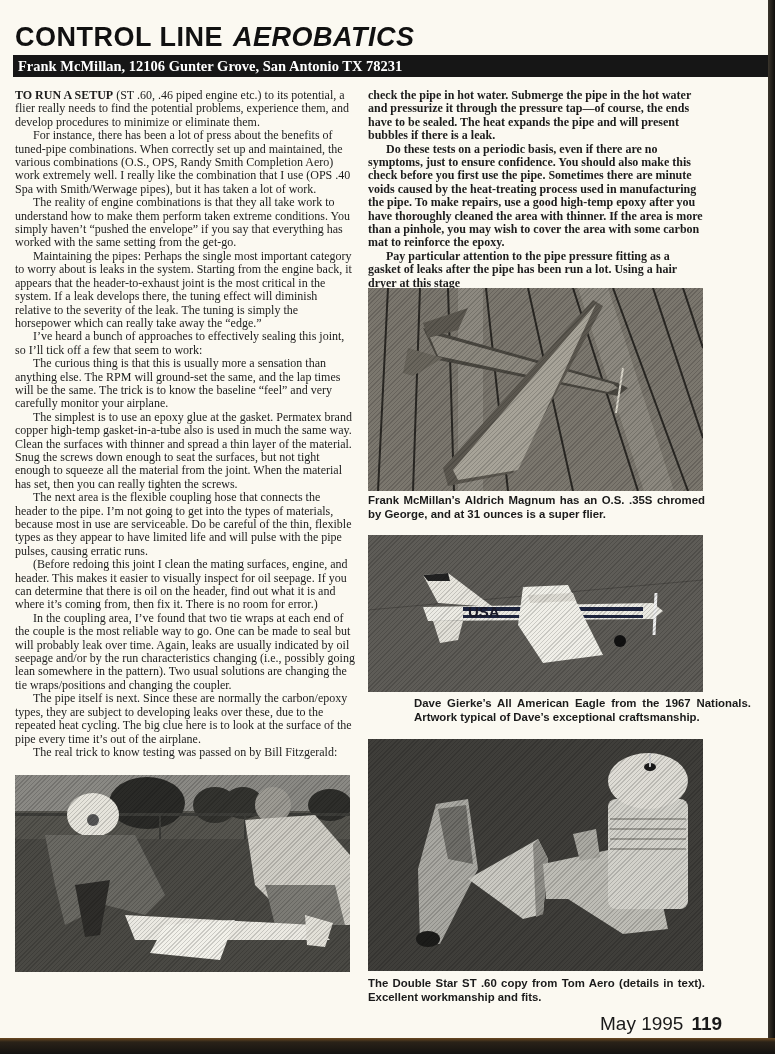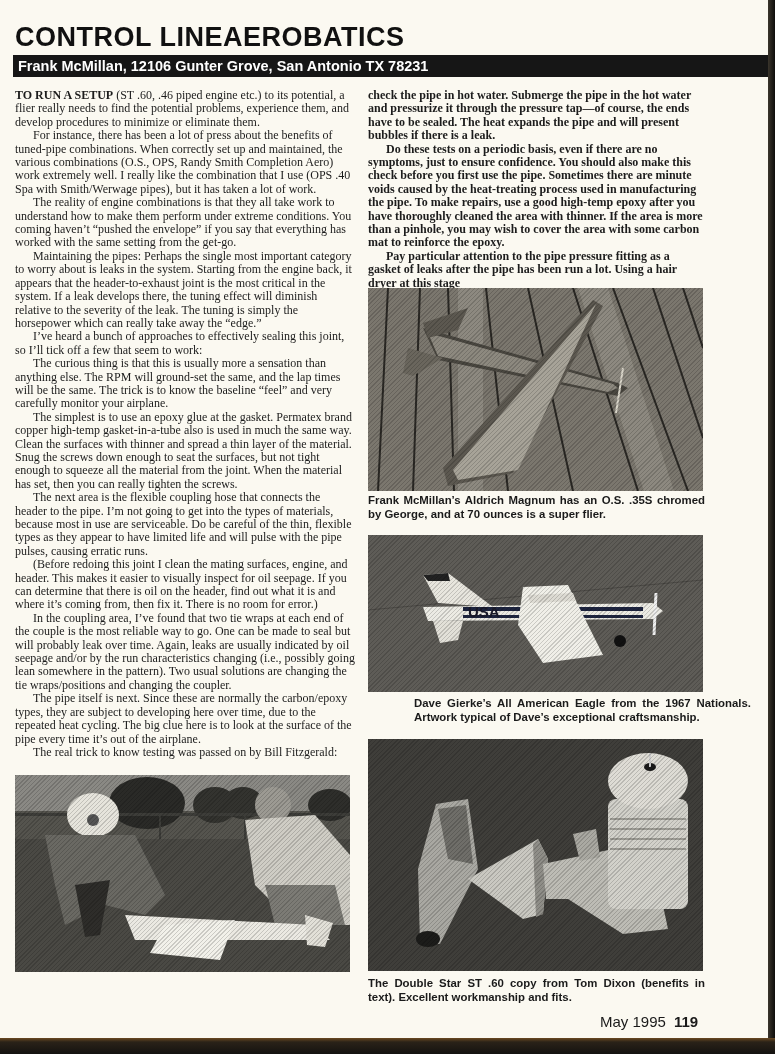--- a/index.html
+++ b/index.html
@@ -22,25 +22,25 @@
     .bottom-edge {
       position: absolute; left: 0; top: 1038px; width: 775px; height: 16px;
       background: linear-gradient(180deg, #6b4a22 0, #2a2218 4px, #141210 100%);
     }
     .headline {
       position: absolute; left: 15px; top: 22px;
       font-family: "Liberation Sans", sans-serif; font-weight: bold;
       font-size: 27px; letter-spacing: 0.5px; color: #111;
       white-space: nowrap; line-height: 30px;
     }
-    .headline .ital { }
+    .headline .ital { font-style: italic; margin-left: 10px; }
     .byline {
       position: absolute; left: 13px; top: 55px; width: 757px; height: 22px;
       background: #161616; color: #fff;
-      font-family: Liberation Sans, sans-serif; font-weight: bold;
+      font-family: Liberation Serif, serif; font-weight: bold;
       font-size: 14.5px; line-height: 22px; padding-left: 5px;
       white-space: nowrap; overflow: hidden; box-sizing: border-box;
     }
     .col {
       position: absolute;
       font-size: 12px; line-height: 13.4px; color: #1c1c1c;
     }
     .col p { margin: 0; text-indent: 18px; }
     .col p.lead { text-indent: 0; }
     .col p .runin { font-weight: bold; }
@@ -57,48 +57,48 @@
       pointer-events: none;
     }
     .caption {
       position: absolute;
       font-family: "Liberation Sans", sans-serif; font-weight: bold;
       font-size: 11.4px; line-height: 13.6px; color: #1a1a1a;
       text-align: justify; text-align-last: left;
     }
     .footer {
       position: absolute; left: 600px; top: 1013px;
-      font-family: "Liberation Sans", sans-serif; font-size: 15px; color: #1a1a1a;
+      font-family: "Liberation Sans", sans-serif; font-size: 19px; color: #1a1a1a;
       white-space: nowrap;
     }
     .footer .num { font-weight: bold; margin-left: 8px; }
   </style>
 </head>
 <body>
 
 <div class="page">
 
   <div class="headline">
     <span>CONTROL LINE</span><span class="ital">AEROBATICS</span>
   </div>
 
   <div class="byline">Frank McMillan, 12106 Gunter Grove, San Antonio TX  78231</div>
 
   <div class="col col-left">
     <p class="lead"><span class="runin">TO RUN A SETUP</span><span> (ST .60, .46 piped engine etc.) to its potential, a flier really needs to find the potential problems, experience them, and develop procedures to minimize or eliminate them.</span></p>
     <p>For instance, there has been a lot of press about the benefits of tuned-pipe combinations. When correctly set up and maintained, the various combinations (O.S., OPS, Randy Smith Completion Aero) work extremely well. I really like the combination that I use (OPS .40 Spa with Smith/Werwage pipes), but it has taken a lot of work.</p>
-    <p>The reality of engine combinations is that they all take work to understand how to make them perform under extreme conditions. You coming haven’t “pushed the envelope” if you say that everything has worked with the same setting from the get-go.</p>
+    <p>The reality of engine combinations is that they all take work to understand how to make them perform taken extreme conditions. You simply haven’t “pushed the envelope” if you say that everything has worked with the same setting from the get-go.</p>
     <p>Maintaining the pipes: Perhaps the single most important category to worry about is leaks in the system. Starting from the engine back, it appears that the header-to-exhaust joint is the most critical in the system. If a leak develops there, the tuning effect will diminish relative to the severity of the leak. The tuning is simply the horsepower which can really take away the “edge.”</p>
     <p>I’ve heard a bunch of approaches to effectively sealing this joint, so I’ll tick off a few that seem to work:</p>
     <p>The curious thing is that this is usually more a sensation than anything else. The RPM will ground-set the same, and the lap times will be the same. The trick is to know the baseline “feel” and very carefully monitor your airplane.</p>
     <p>The simplest is to use an epoxy glue at the gasket. Permatex brand copper high-temp gasket-in-a-tube also is used in much the same way. Clean the surfaces with thinner and spread a thin layer of the material. Snug the screws down enough to seat the surfaces, but not tight enough to squeeze all the material from the joint. When the material has set, then you can really tighten the screws.</p>
     <p>The next area is the flexible coupling hose that connects the header to the pipe. I’m not going to get into the types of materials, because most in use are serviceable. Do be careful of the thin, flexible types as they appear to have limited life and will pulse with the pipe pulses, causing erratic runs.</p>
     <p>(Before redoing this joint I clean the mating surfaces, engine, and header. This makes it easier to visually inspect for oil seepage. If you can determine that there is oil on the header, find out what it is and where it’s coming from, then fix it. There is no room for error.)</p>
     <p>In the coupling area, I’ve found that two tie wraps at each end of the couple is the most reliable way to go. One can be made to seal but will probably leak over time. Again, leaks are usually indicated by oil seepage and/or by the run characteristics changing (i.e., possibly going lean somewhere in the pattern). Two usual solutions are changing the tie wraps/positions and changing the coupler.</p>
-    <p>The pipe itself is next. Since these are normally the carbon/epoxy types, they are subject to developing here over time, due to the repeated heat cycling. The big clue here is to look at the surface of the pipe every time it’s out of the airplane.</p>
+    <p>The pipe itself is next. Since these are normally the carbon/epoxy types, they are subject to developing leaks over these, due to the repeated heat cycling. The big clue here is to look at the surface of the pipe every time it’s out of the airplane.</p>
     <p>The real trick to know testing was passed on by Bill Fitzgerald:</p>
   </div>
 
   <div class="col col-right">
     <p class="lead">check the pipe in hot water. Submerge the pipe in the hot water and pressurize it through the pressure tap—of course, the ends have to be sealed. The heat expands the pipe and will present bubbles if there is a leak.</p>
     <p>Do these tests on a periodic basis, even if there are no symptoms, just to ensure confidence. You should also make this check before you first use the pipe. Sometimes there are minute voids caused by the heat-treating process used in manufacturing the pipe. To make repairs, use a good high-temp epoxy after you have thoroughly cleaned the area with thinner. If the area is more than a pinhole, you may wish to cover the area with some carbon mat to reinforce the epoxy.</p>
     <p>Pay particular attention to the pipe pressure fitting as a gasket of leaks after the pipe has been run a lot. Using a hair dryer at this stage</p>
   </div>
 
   <div class="photo" style="left:368px; top:288px; width:335px; height:203px; background-color:#6e6a62;">
@@ -124,21 +124,21 @@
       <path d="M60 45 L245 96 L250 100 L240 104 L70 68 Z" fill="#8d897f"></path>
 
       <path d="M225 12 L235 18 L145 185 L80 198 L75 180 Z" fill="#5c5850"></path>
       <path d="M228 16 L150 182 L90 192 L85 182 Z" fill="#a7a398"></path>
 
       <path d="M55 35 L100 20 L90 42 L60 50 Z" fill="#5c5850"></path>
       <path d="M40 60 L75 70 L45 88 L35 85 Z" fill="#6a665d"></path>
       <line x1="255" y1="80" x2="248" y2="125" stroke="#d8d4c8" stroke-width="2"></line>
     </svg>
   </div>
-  <div class="caption" style="left:368px; top:494px; width:337px;">Frank McMillan’s Aldrich Magnum has an O.S. .35S chromed by George, and at 70 ounces is a super flier.</div>
+  <div class="caption" style="left:368px; top:494px; width:337px;">Frank McMillan’s Aldrich Magnum has an O.S. .35S chromed by George, and at 31 ounces is a super flier.</div>
 
   <div class="photo" style="left:368px; top:535px; width:335px; height:157px; background-color:#5a5853;">
     <svg viewBox="0 0 335 157" preserveAspectRatio="none">
       <rect width="335" height="157" fill="#5e5c57"></rect>
       <path d="M0 75 L335 45" stroke="#4a4844" stroke-width="1"></path>
 
       <path d="M55 40 L80 38 L125 72 L70 68 Z" fill="#e8e6de"></path>
       <path d="M55 40 L80 38 L82 46 L60 46 Z" fill="#222"></path>
 
       <path d="M55 72 L285 68 L295 76 L285 84 L60 86 Z" fill="#ecebe4"></path>
@@ -177,21 +177,21 @@
         <line x1="242" y1="100" x2="318" y2="100"></line>
           <line x1="242" y1="110" x2="318" y2="110"></line>
       </g>
       <ellipse cx="280" cy="42" rx="40" ry="28" fill="#dedcd5"></ellipse>
       <ellipse cx="282" cy="28" rx="6" ry="4" fill="#1a1a1a"></ellipse>
       <line x1="282" y1="14" x2="282" y2="28" stroke="#ccc" stroke-width="2"></line>
 
       <path d="M205 95 L228 90 L232 118 L212 122 Z" fill="#aaa9a2"></path>
     </svg>
   </div>
-  <div class="caption" style="left:368px; top:977px; width:337px;">The Double Star ST .60 copy from Tom Dixon (benefits in text). Excellent workmanship and fits.</div>
+  <div class="caption" style="left:368px; top:977px; width:337px;">The Double Star ST .60 copy from Tom Aero (details in text). Excellent workmanship and fits.</div>
 
   <div class="photo" style="left:15px; top:775px; width:335px; height:197px; background-color:#595852;">
     <svg viewBox="0 0 335 197" preserveAspectRatio="none">
       <rect width="335" height="197" fill="#55544e"></rect>
       <rect width="335" height="36" fill="#8a8984"></rect>
 
       <ellipse cx="132" cy="28" rx="38" ry="26" fill="#2a2a27"></ellipse>
       <ellipse cx="200" cy="30" rx="22" ry="18" fill="#33332f"></ellipse>
       <ellipse cx="228" cy="28" rx="20" ry="16" fill="#33332f"></ellipse>
       <ellipse cx="315" cy="30" rx="22" ry="16" fill="#2e2e2b"></ellipse>

